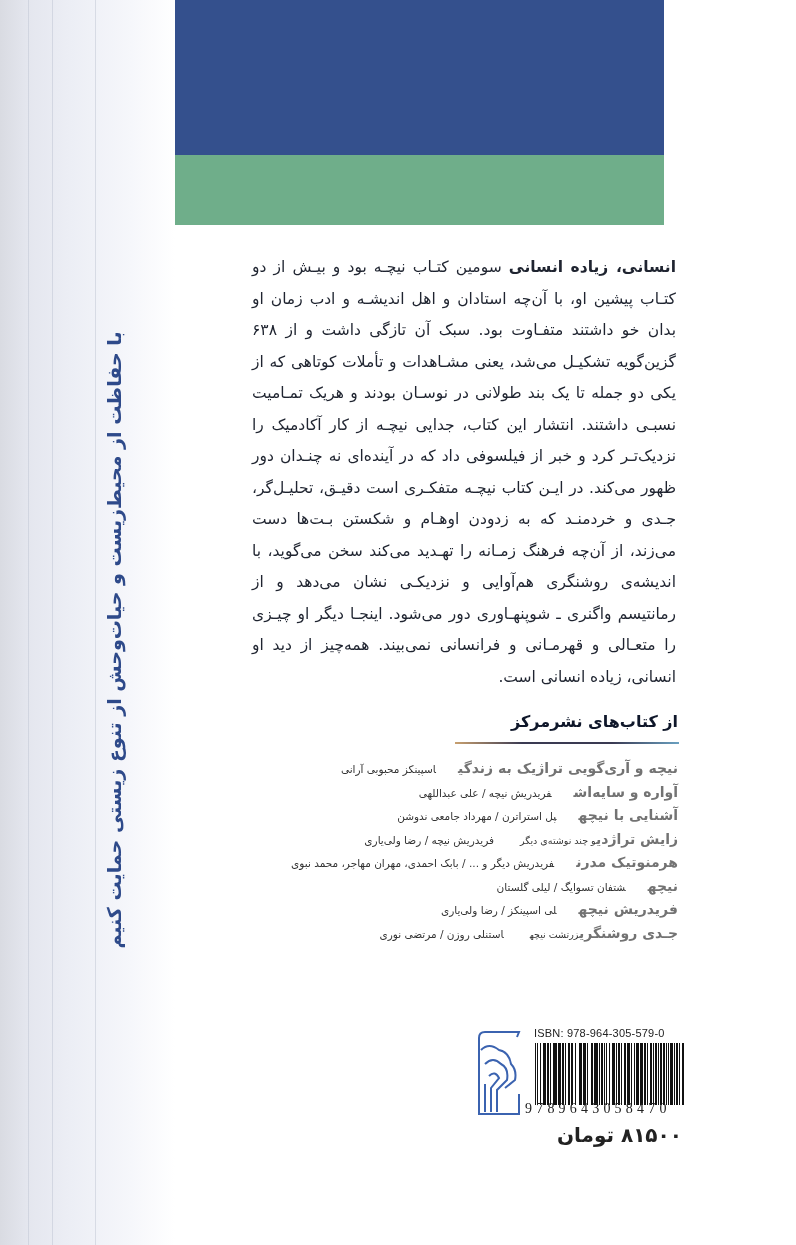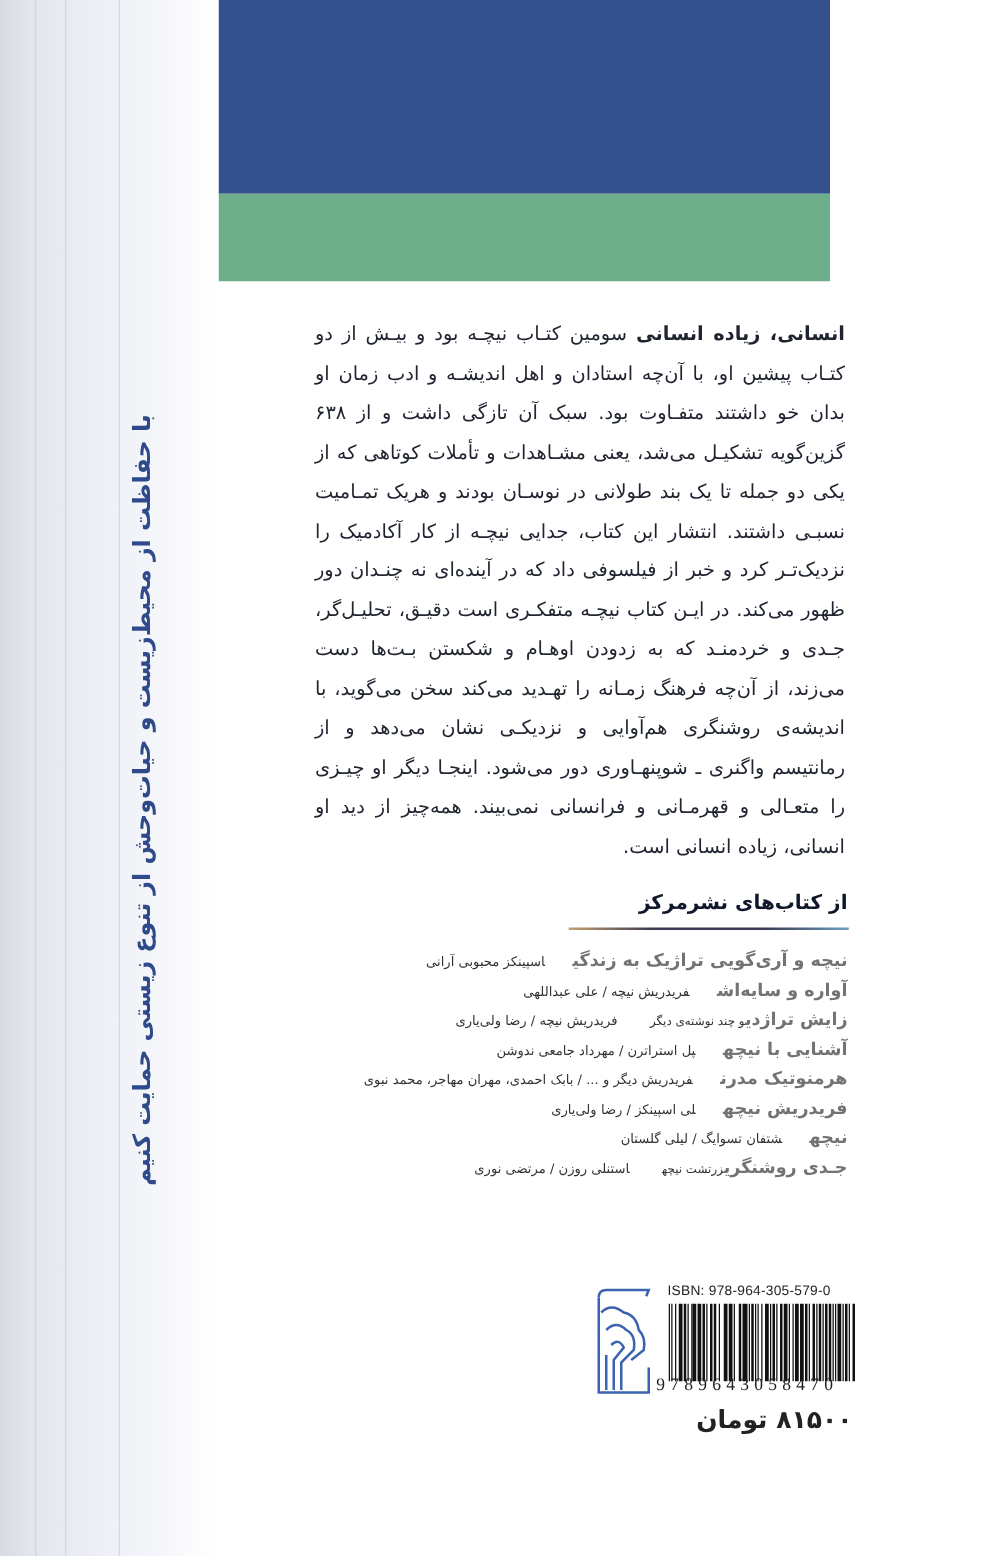--- a/index.html
+++ b/index.html
@@ -88,25 +88,25 @@
 <div class="blurb">
   <b>انسانی، زیاده انسانی</b><span> سومین کتـاب نیچـه بود و بیـش از دو کتـاب پیشین او، با آن‌چه استادان و اهل اندیشـه و ادب زمان او بدان خو داشتند متفـاوت بود. سبک آن تازگی داشت و از ۶۳۸ گزین‌گویه تشکیـل می‌شد، یعنی مشـاهدات و تأملات کوتاهی که از یکی دو جمله تا یک بند طولانی در نوسـان بودند و هریک تمـامیت نسبـی داشتند. انتشار این کتاب، جدایی نیچـه از کار آکادمیک را نزدیک‌تـر کرد و خبر از فیلسوفی داد که در آینده‌ای نه چنـدان دور ظهور می‌کند. در ایـن کتاب نیچـه متفکـری است دقیـق، تحلیـل‌گر، جـدی و خردمنـد که به زدودن اوهـام و شکستن بـت‌ها دست می‌زند، از آن‌چه فرهنگ زمـانه را تهـدید می‌کند سخن می‌گوید، با اندیشه‌ی روشنگری هم‌آوایی و نزدیکـی نشان می‌دهد و از رمانتیسم واگنری ـ شوپنهـاوری دور می‌شود. اینجـا دیگر او چیـزی را متعـالی و قهرمـانی و فرانسانی نمی‌بیند. همه‌چیز از دید او انسانی، زیاده انسانی است.</span>
 </div>
 
 <div class="list-heading">از کتاب‌های نشرمرکز</div>
 <div class="list-rule"></div>
 
 <div class="book-list">
   <div class="book-row"><span class="book-title">نیچه و آری‌گویی تراژیک به زندگی</span><span class="book-author">اسپینکز محبوبی آرانی</span></div>
   <div class="book-row"><span class="book-title">آواره و سایه‌اش</span><span class="book-author">فریدریش نیچه / علی عبداللهی</span></div>
+  <div class="book-row"><span class="book-title">آشنایی با نیچه</span><span class="book-author">پل استراترن / مهرداد جامعی ندوشن</span></div>
   <div class="book-row"><span class="book-title">زایش تراژدی</span><span class="book-sub">و چند نوشته‌ی دیگر</span><span class="book-author">فریدریش نیچه / رضا ولی‌یاری</span></div>
-  <div class="book-row"><span class="book-title">آشنایی با نیچه</span><span class="book-author">پل استراترن / مهرداد جامعی ندوشن</span></div>
   <div class="book-row"><span class="book-title">هرمنوتیک مدرن</span><span class="book-author">فریدریش دیگر و ... / بابک احمدی، مهران مهاجر، محمد نبوی</span></div>
+  <div class="book-row"><span class="book-title">نیچه</span><span class="book-author">شتفان تسوایگ / لیلی گلستان</span></div>
   <div class="book-row"><span class="book-title">فریدریش نیچه</span><span class="book-author">لی اسپینکز / رضا ولی‌یاری</span></div>
-  <div class="book-row"><span class="book-title">نیچه</span><span class="book-author">شتفان تسوایگ / لیلی گلستان</span></div>
   <div class="book-row"><span class="book-title">جـدی روشنگری</span><span class="book-sub">زرتشت نیچه</span><span class="book-author">استنلی روزن / مرتضی نوری</span></div>
 </div>
 
 <svg class="logo" viewBox="0 0 48 88">
   <g fill="none" stroke="#3b63b0" stroke-width="2">
     <path d="M4 10 Q4 4 10 4 L44 4 L42 9"></path>
     <path d="M4 10 L4 86 L44 86 L44 66"></path>
     <path d="M6 22 Q14 14 24 22 Q34 24 36 36 Q42 42 40 52 L30 60"></path>
     <path d="M10 36 Q18 28 26 36 Q34 40 32 52 L22 62 L22 84"></path>
     <path d="M14 48 Q20 42 24 50 L16 60 L16 84"></path>

